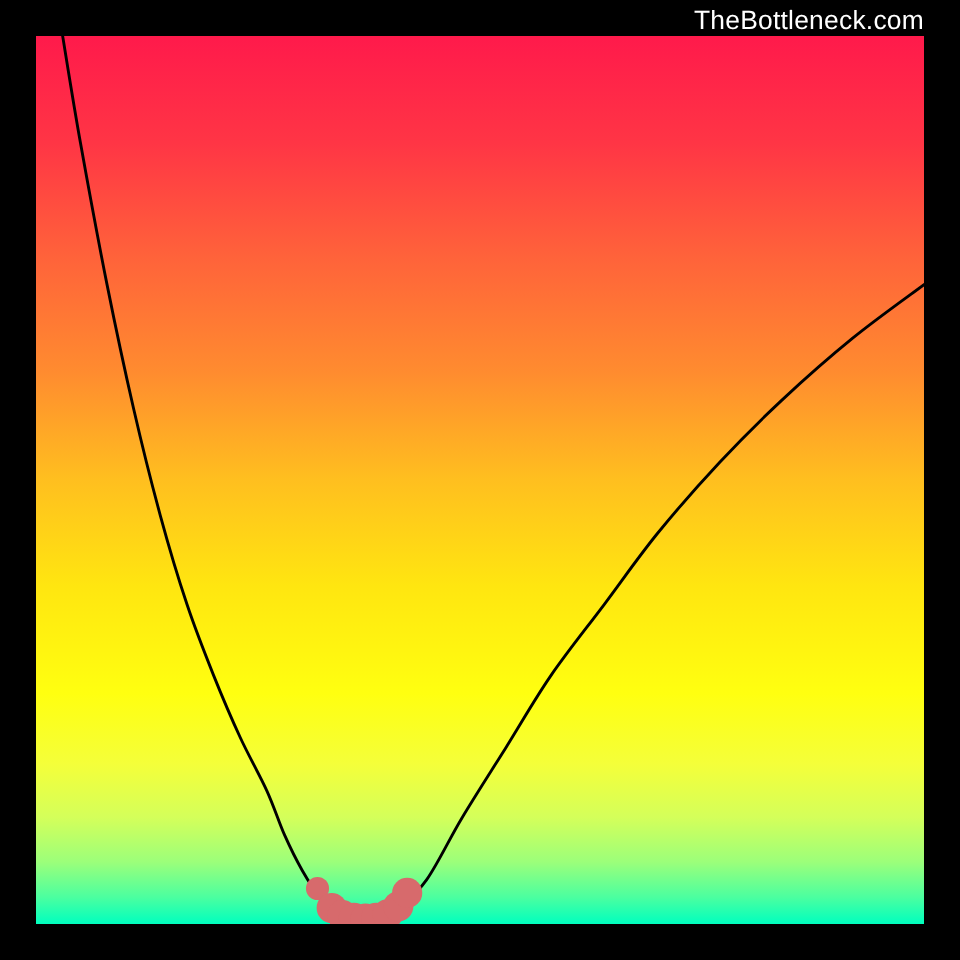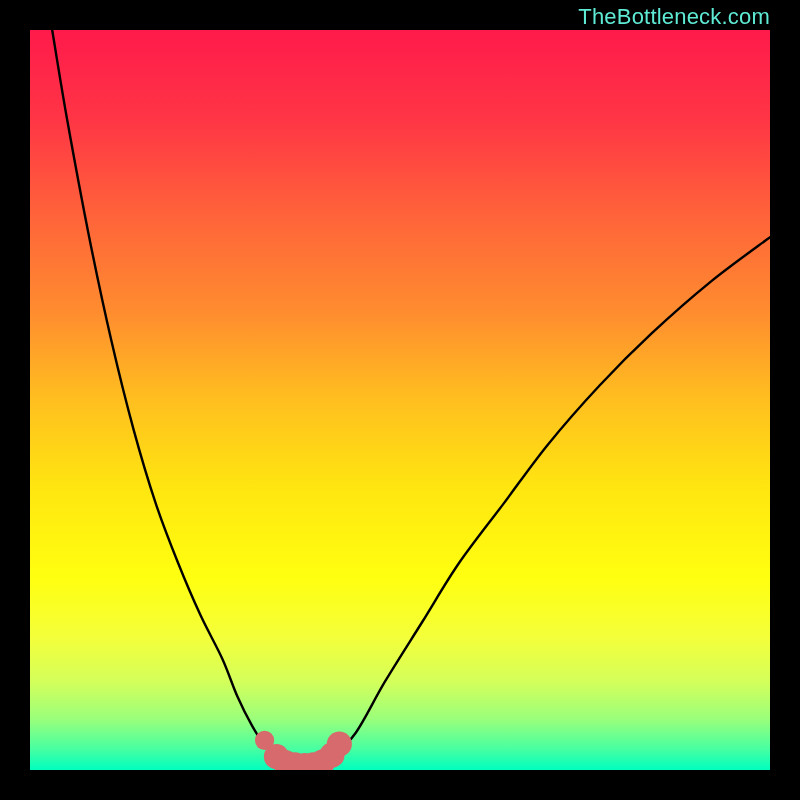--- a/index.html
+++ b/index.html
@@ -23,21 +23,21 @@
     position: absolute;
     left: 0;
     top: 0;
     width: 100%;
     height: 100%;
   }
   .watermark {
     position: absolute;
     top: 4px;
     right: 30px;
-    color: #5eead4;
+    color: #ffffff;
     font-size: 22px;
     font-weight: 500;
     letter-spacing: 0.2px;
   }
   svg.curve {
     position: absolute;
     left: 0;
     top: 0;
     width: 100%;
     height: 100%;

